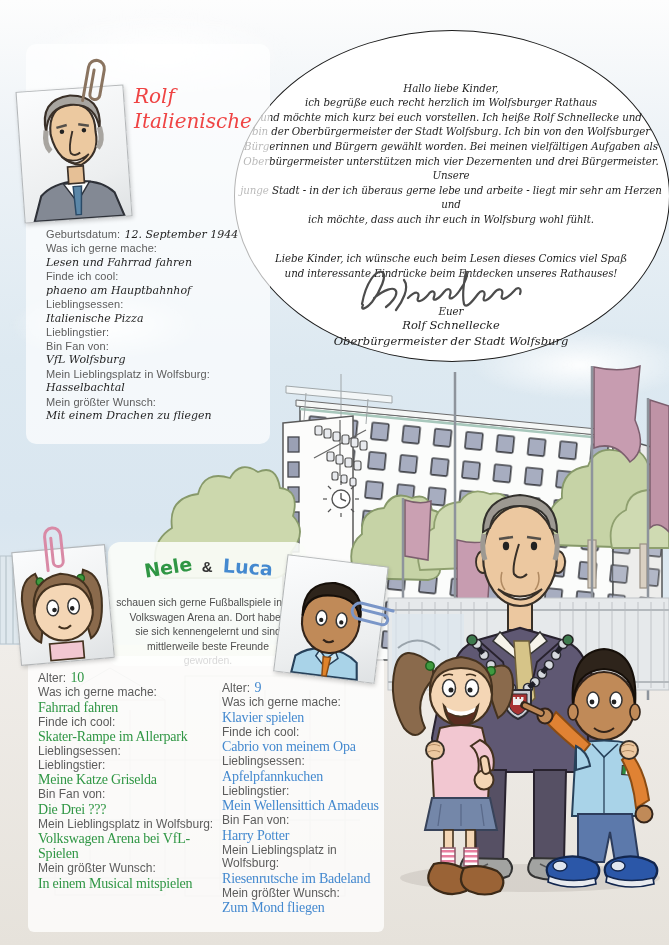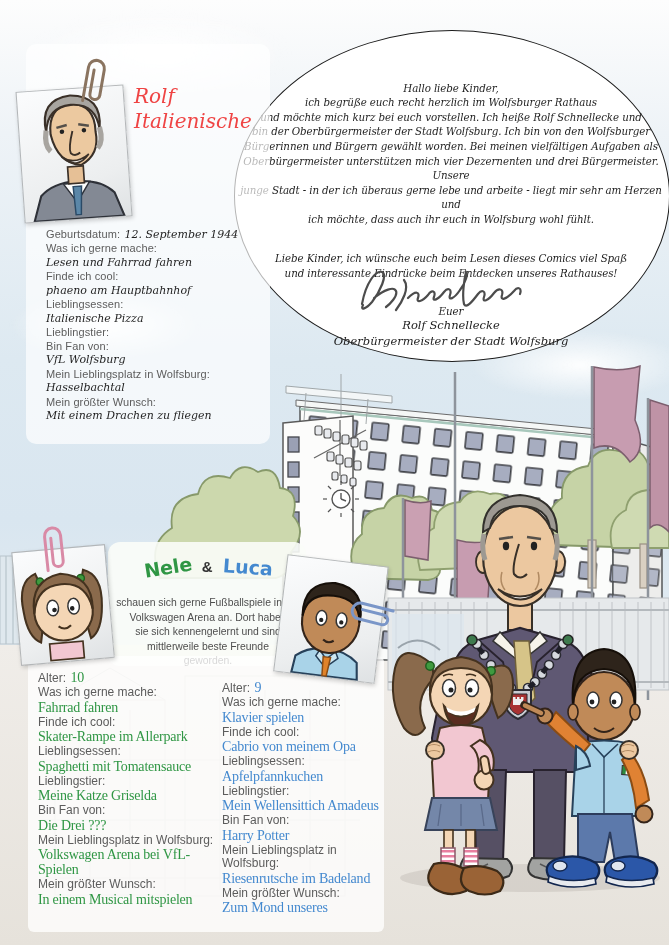--- a/index.html
+++ b/index.html
@@ -306,21 +306,20 @@
   <div>
     <div class="klabel">Was ich gerne mache:</div>
     <div class="kvalue green">Fahrrad fahren</div>
   </div>
   <div>
     <div class="klabel">Finde ich cool:</div>
     <div class="kvalue green">Skater-Rampe im Allerpark</div>
   </div>
   <div>
     <div class="klabel">Lieblingsessen:</div>
-    <div class="kvalue green">Spaghetti mit Tomatensauce</div>
   </div>
   <div>
     <div class="klabel">Lieblingstier:</div>
     <div class="kvalue green">Meine Katze Griselda</div>
   </div>
   <div>
     <div class="klabel">Bin Fan von:</div>
     <div class="kvalue green">Die Drei ???</div>
   </div>
   <div>
@@ -357,21 +356,21 @@
   <div>
     <div class="klabel">Bin Fan von:</div>
     <div class="kvalue blue">Harry Potter</div>
   </div>
   <div>
     <div class="klabel">Mein Lieblingsplatz in Wolfsburg:</div>
     <div class="kvalue blue">Riesenrutsche im Badeland</div>
   </div>
   <div>
     <div class="klabel">Mein größter Wunsch:</div>
-    <div class="kvalue blue">Zum Mond unseres</div>
+    <div class="kvalue blue">Zum Mond fliegen</div>
   </div>
 </div>
 
 <div class="abs card rolf-card">
   <svg viewBox="0 0 100 124">
     <path d="M8,124 L16,100 Q28,88 50,88 Q74,88 86,101 L94,124 Z" fill="#838994" stroke="#2e3138" stroke-width="2"></path>
     <path d="M38,90 L50,108 L63,89 Z" fill="#fdfdfc" stroke="#2e3138" stroke-width="1.4"></path>
     <path d="M47,93 L55,93 L53,120 L48,120 Z" fill="#5b87a8" stroke="#2b4a66" stroke-width="1.4"></path>
     <rect x="43" y="74" width="15" height="16" fill="#e6c096" stroke="#3a3028" stroke-width="1.6"></rect>
     <path d="M29,42 Q28,16 50,14 Q73,16 72,42 Q75,64 56,73 Q34,70 29,42 Z" fill="#ecc9a0" stroke="#3a3028" stroke-width="2"></path>

